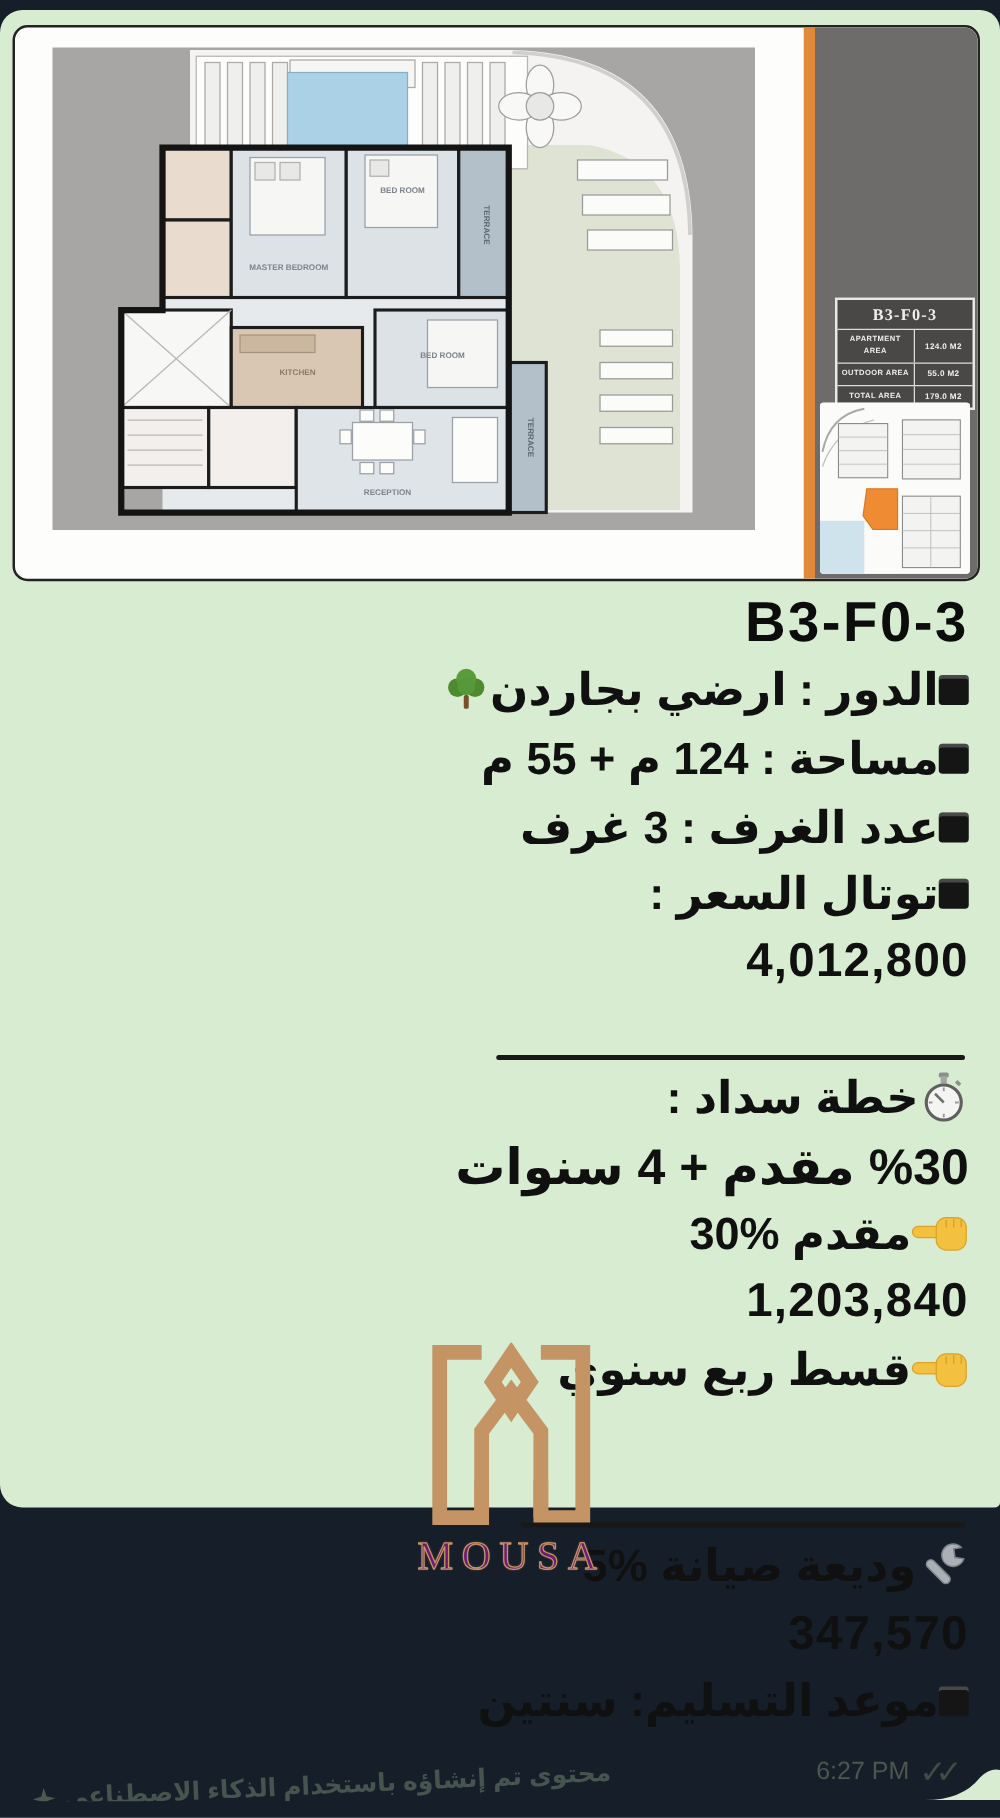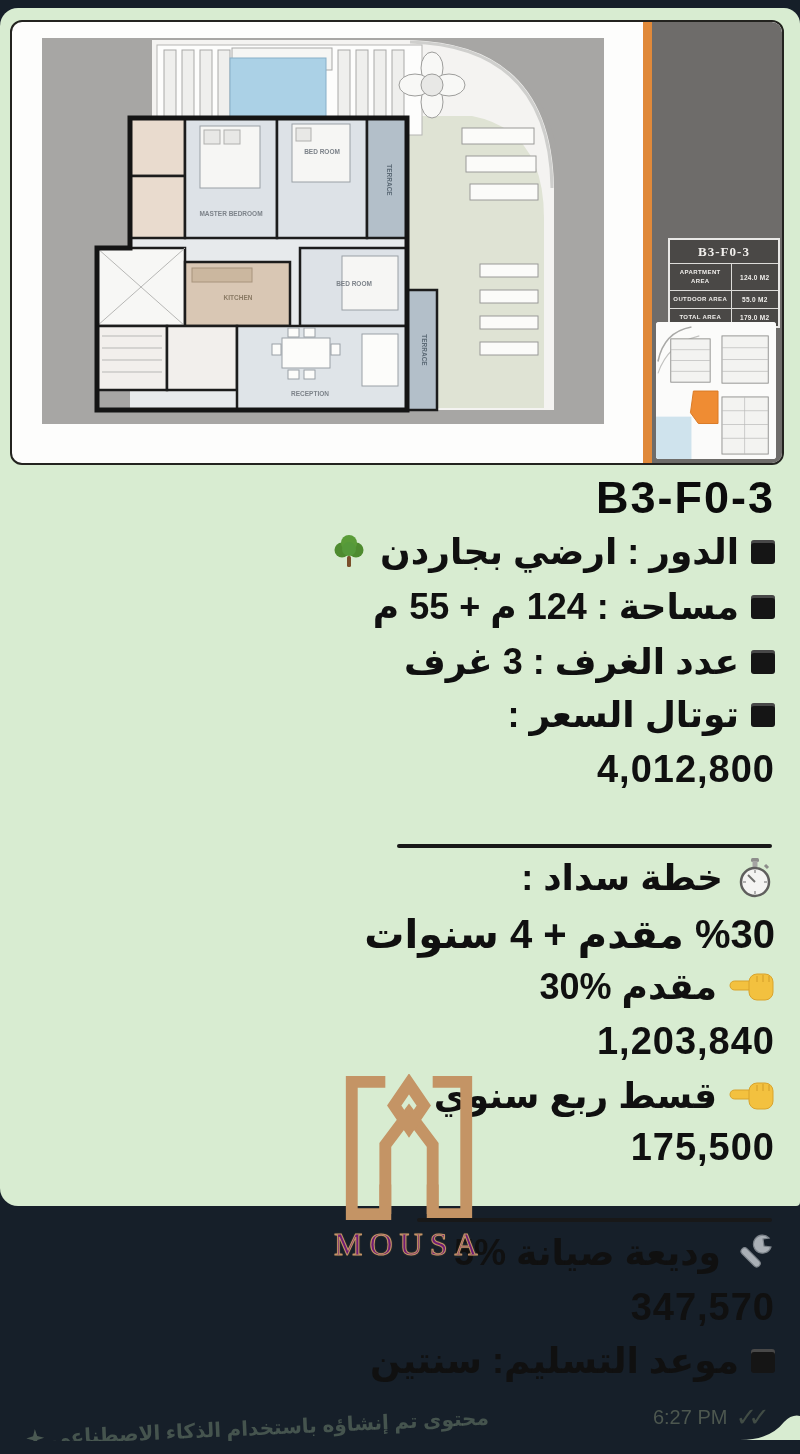--- a/index.html
+++ b/index.html
@@ -16,21 +16,21 @@
   
   .unit-table{position:absolute;left:16px;top:216px;width:112px;border:2px solid #e9e8e6;background:#4a4846;color:#f1efec;box-sizing:border-box;}
   .unit-table .tbl-title{font-family:"Liberation Serif","DejaVu Serif",serif;font-weight:700;font-size:13px;text-align:center;padding:4px 0 3px;letter-spacing:1px;border-bottom:1.5px solid #dddcd9;}
   .trow{display:grid;grid-template-columns:57% 43%;border-bottom:1.5px solid #dddcd9;}
   .trow:last-child{border-bottom:none;}
   .tcell{padding:4px 1px;text-align:center;}
   .tcell.lab{font-size:6px;font-weight:700;letter-spacing:.4px;border-right:1.5px solid #dddcd9;line-height:1.5;}
   .tcell.val{font-size:6.5px;font-weight:700;letter-spacing:.3px;display:flex;align-items:center;justify-content:center;}
   .site-map{position:absolute;left:4px;right:6px;top:300px;bottom:4px;background:#fbfbfa;border-radius:3px;overflow:hidden;}
   
-  .t-right{position:absolute;right:25px;direction:rtl;display:flex;align-items:center;gap:12px;color:#101010;}
+  .t-right{position:absolute;right:25px;direction:rtl;display:flex;align-items:center;gap:0;color:#101010;}
   .ar{font-weight:700;font-size:36px;color:#101010;white-space:nowrap;}
   .num{font-weight:700;font-size:38px;color:#101010;letter-spacing:1px;margin-left:40px;}
   .title-code{position:absolute;right:25px;font-weight:800;font-size:45px;letter-spacing:2px;color:#0c0c0c;}
   .terms{font-weight:700;font-size:40px;}
   .sq{width:24px;height:24px;background:#151515;border-radius:3px;box-shadow:inset 0 3px 0 rgba(255,255,255,.22);flex:0 0 auto;}
   .divider{position:absolute;height:4px;background:#181818;border-radius:2px;z-index:3;}
   
   .mousa{position:absolute;left:334px;top:1066px;width:150px;text-align:center;z-index:2;}
   .mousa-word{margin-top:4px;font-family:"Liberation Serif","DejaVu Serif",serif;font-size:32px;letter-spacing:7px;color:#701a75;-webkit-text-stroke:1px #c49465;text-shadow:0 0 2px rgba(196,148,101,.6);}
   
@@ -270,23 +270,20 @@
         <rect x="20" y="4" width="24" height="26" rx="8" fill="#f3c13f" stroke="#d9a32c"></rect>
         <g stroke="#d9a32c" stroke-width="1.2">
             <line x1="28" y1="6" x2="28" y2="12"></line>
             <line x1="34" y1="5" x2="34" y2="12"></line>
             <line x1="40" y1="6" x2="40" y2="12"></line>
           </g>
       </svg>
       <span class="ar">قسط ربع سنوي</span>
     </div>
 
-    <div class="t-right" style="top:1118px">
-      <span class="num">175,500</span>
-    </div>
 
     <div class="divider" style="top:1210px;right:28px;width:355px"></div>
 
     <div class="t-right" style="top:1224px">
       <svg width="42" height="42" viewBox="0 0 42 42">
         <path d="M36,6 a9,9 0 1 0 2,9 l-7,-1 -1,-7 Z" fill="#aab0b6" stroke="#7c838a" stroke-width="1.2"></path>
         <rect x="6" y="22" width="24" height="7" rx="3.5" transform="rotate(45 18 25)" fill="#aab0b6" stroke="#7c838a" stroke-width="1.2"></rect>
       </svg>
       <span class="ar">وديعة صيانة %5</span>
     </div>

